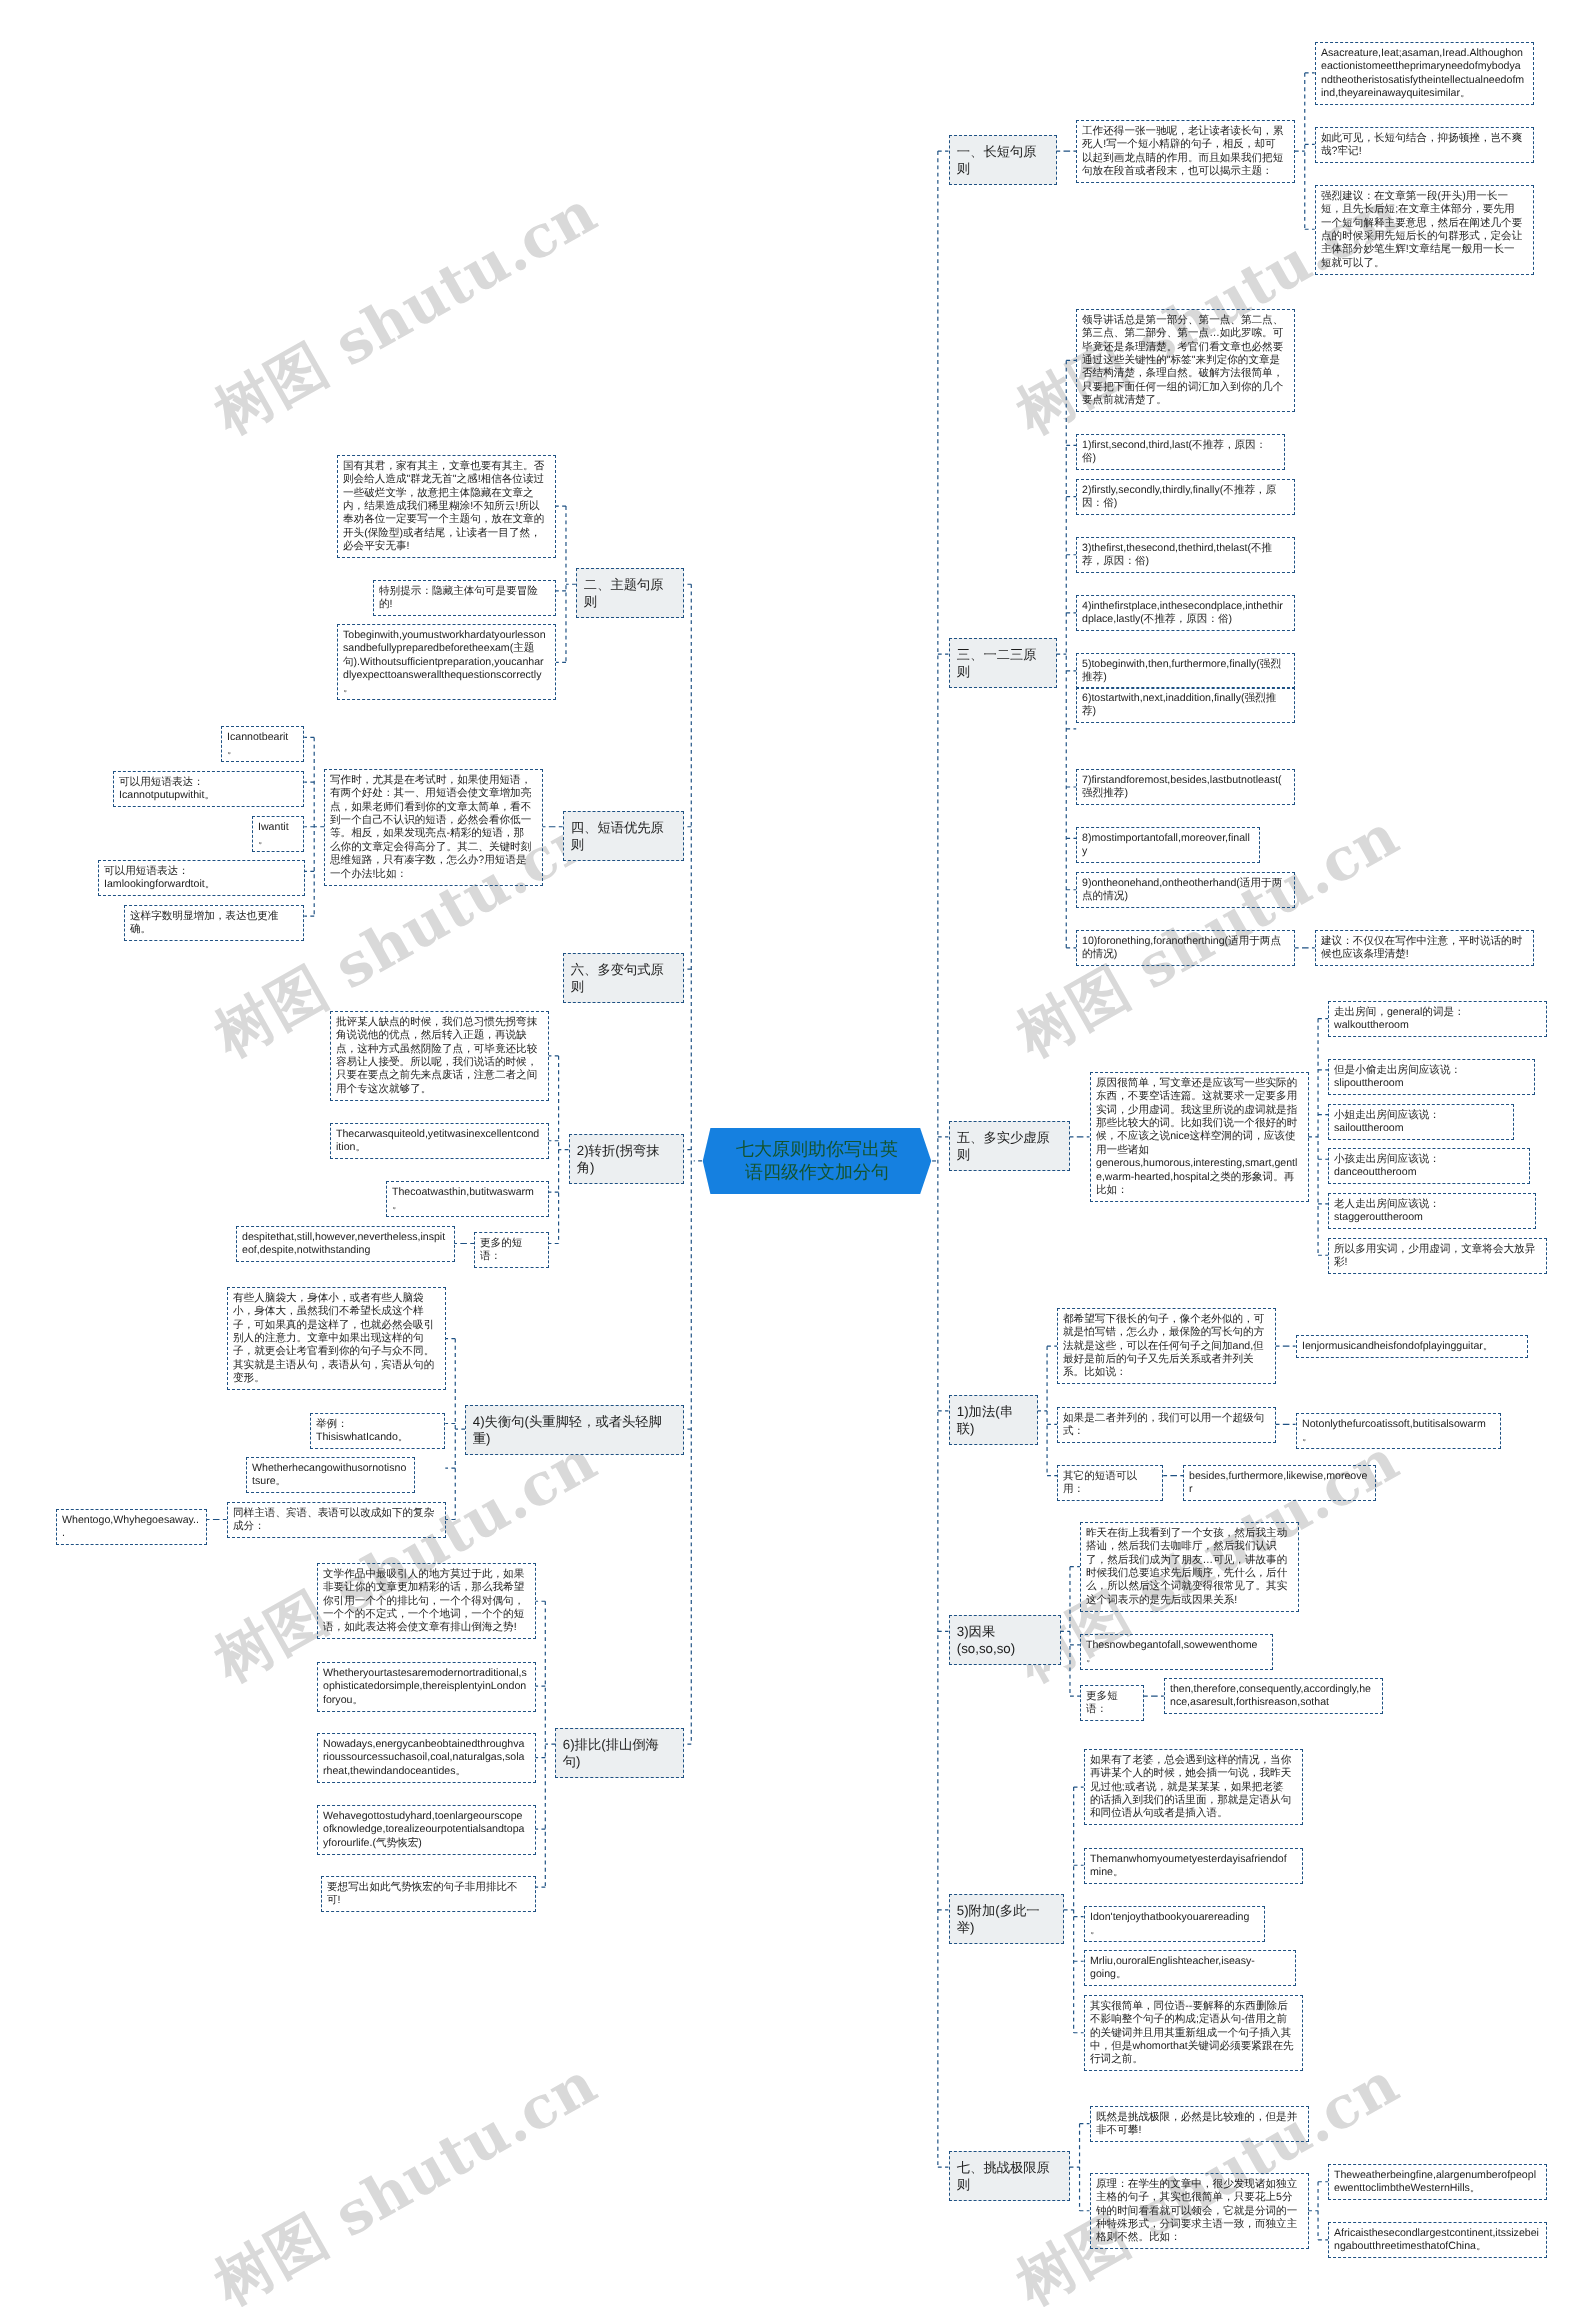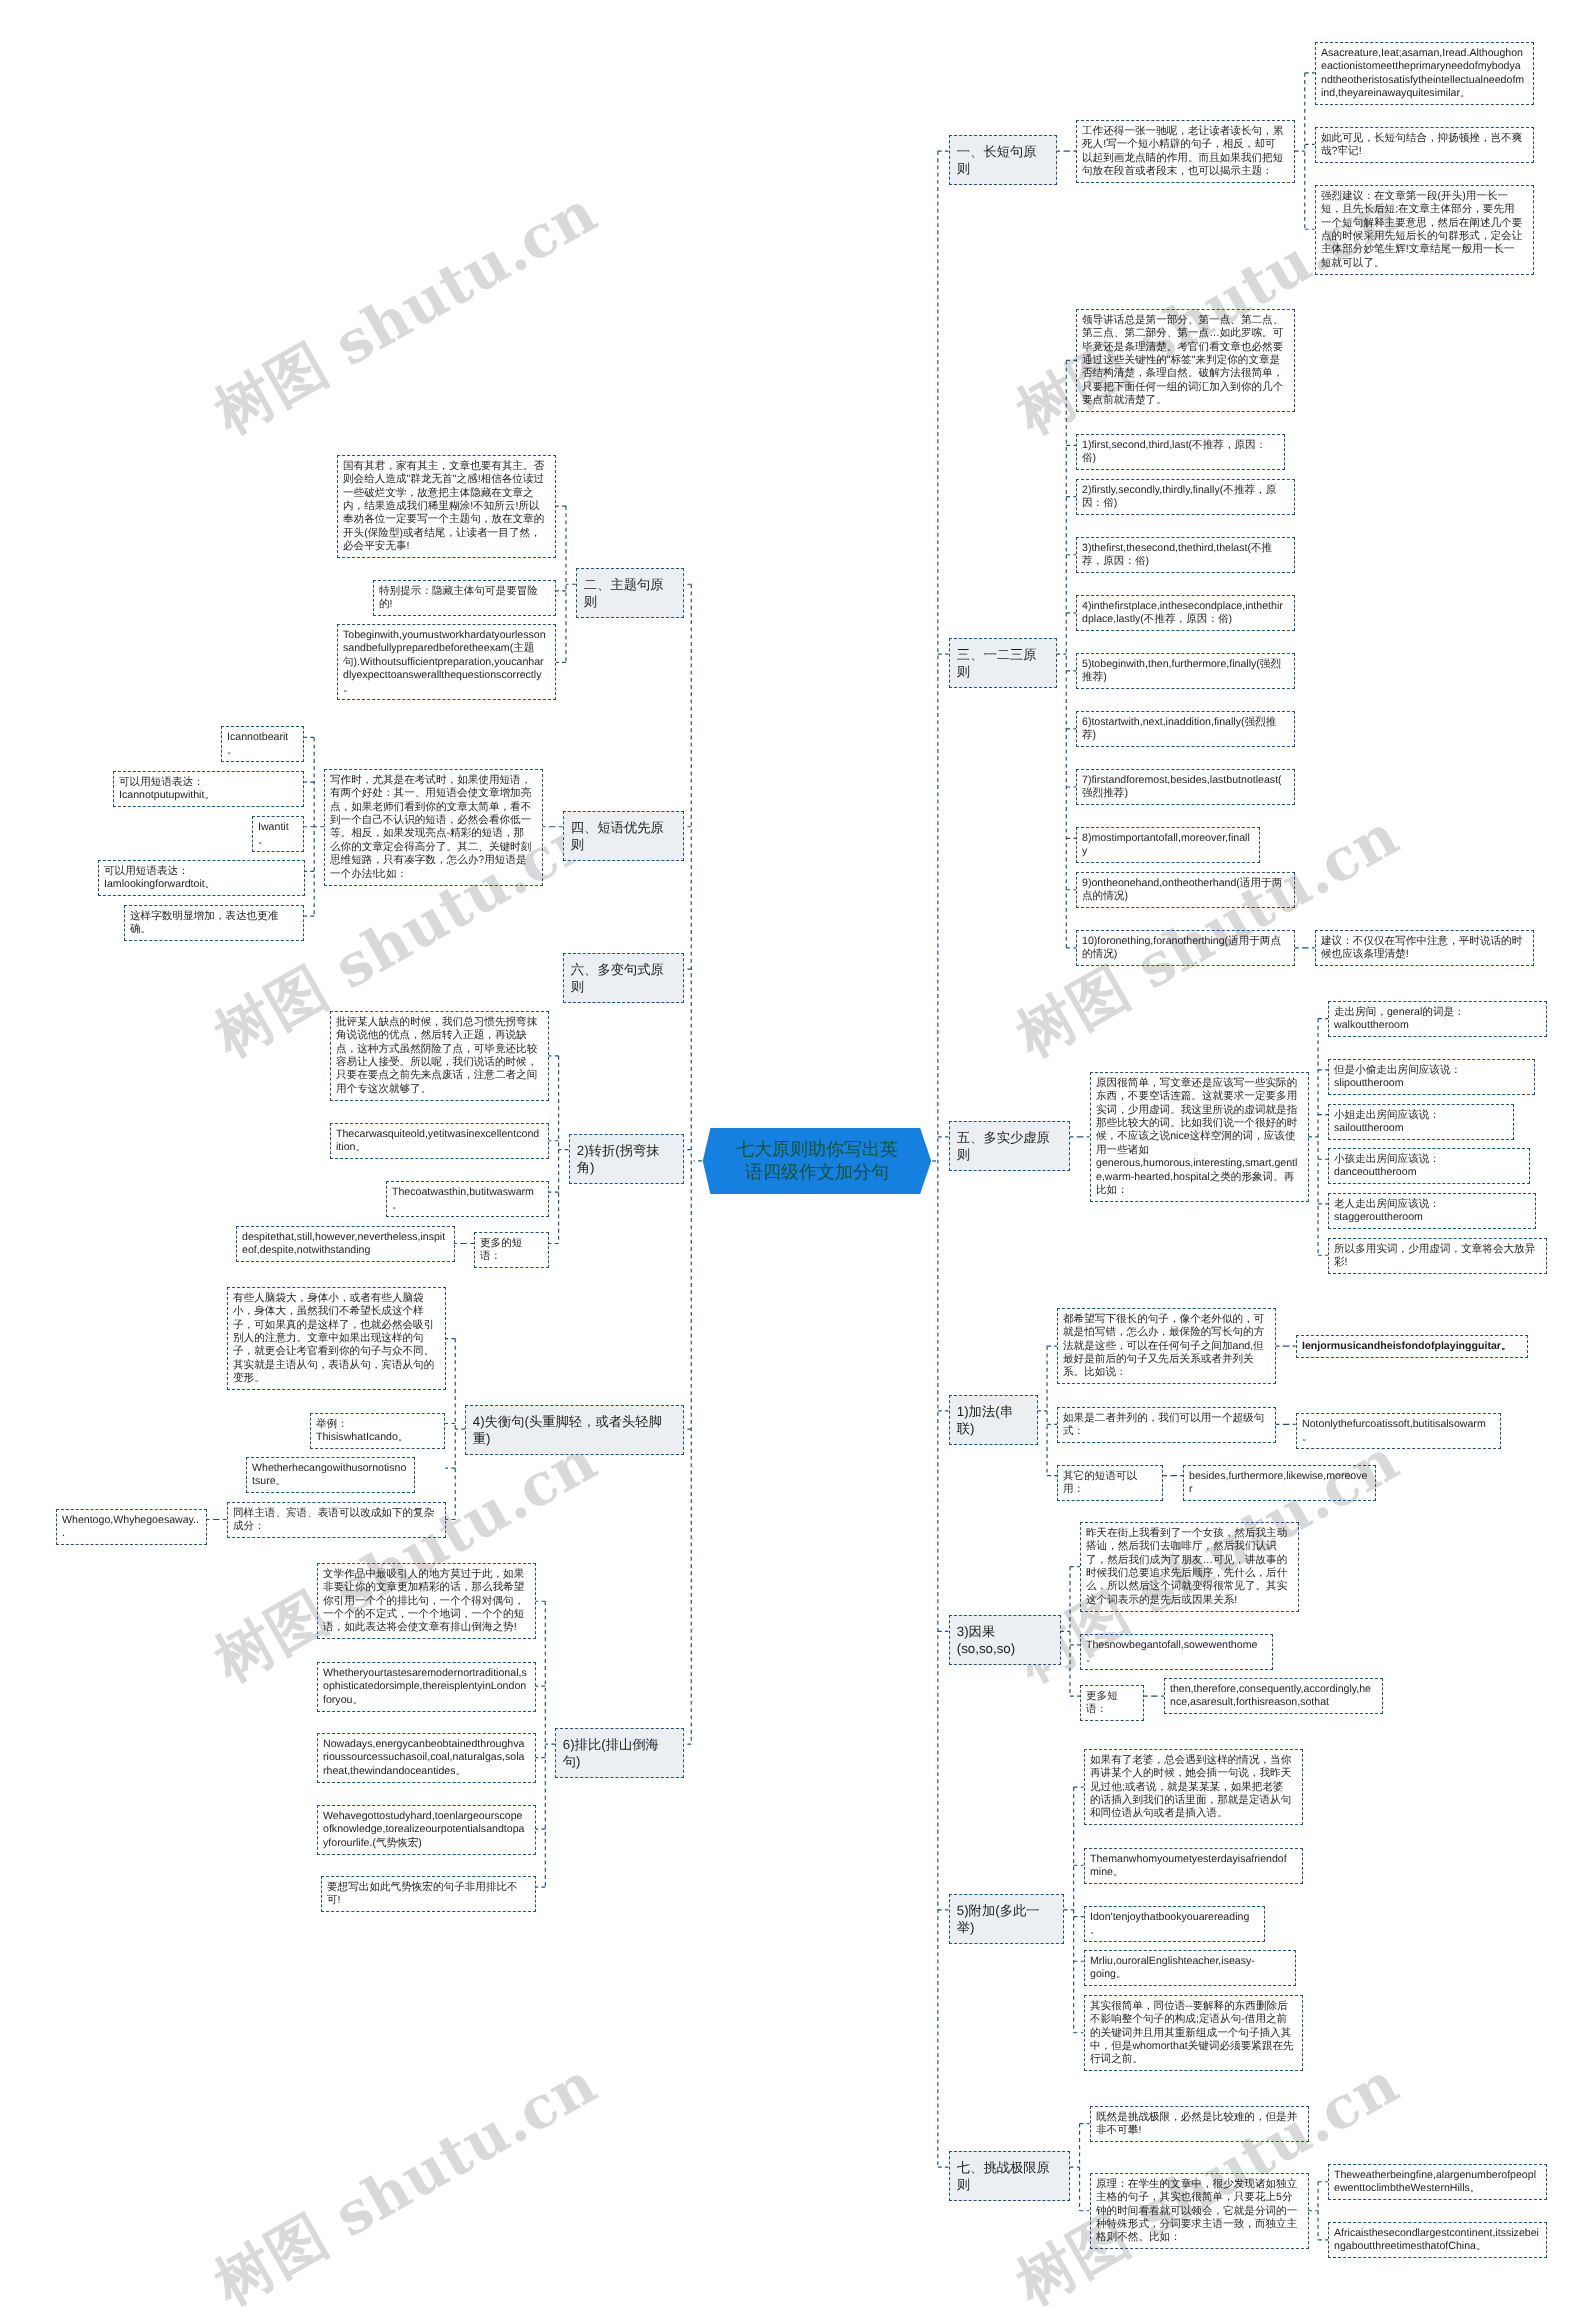--- a/index.html
+++ b/index.html
@@ -66,37 +66,37 @@
     <div class="node" style="width: 219px; padding-right: 8px; left: 1315px; top: 42px;">Asacreature,Ieat;asaman,Iread.Althoughoneactionistomeettheprimaryneedofmybodyandtheotheristosatisfytheintellectualneedofmind,theyareinawayquitesimilar。</div>
     <div class="node" style="width: 219px; padding-right: 8px; left: 1315px; top: 127px;">如此可见，长短句结合，抑扬顿挫，岂不爽哉?牢记!</div>
     <div class="node" style="width: 219px; padding-right: 8px; left: 1315px; top: 185px;">强烈建议：在文章第一段(开头)用一长一短，且先长后短;在文章主体部分，要先用一个短句解释主要意思，然后在阐述几个要点的时候采用先短后长的句群形式，定会让主体部分妙笔生辉!文章结尾一般用一长一短就可以了。</div>
     <div class="node l1" style="width: 108px; left: 949px; top: 638px;">三、一二三原则</div>
     <div class="node" style="width: 219px; padding-right: 8px; left: 1076px; top: 309px;">领导讲话总是第一部分、第一点、第二点、第三点、第二部分、第一点…如此罗嗦。可毕竟还是条理清楚。考官们看文章也必然要通过这些关键性的"标签"来判定你的文章是否结构清楚，条理自然。破解方法很简单，只要把下面任何一组的词汇加入到你的几个要点前就清楚了。</div>
     <div class="node" style="width: 209px; left: 1076px; top: 434px;">1)first,second,third,last(不推荐，原因：俗)</div>
     <div class="node" style="width: 219px; padding-right: 8px; left: 1076px; top: 479px;">2)firstly,secondly,thirdly,finally(不推荐，原因：俗)</div>
     <div class="node" style="width: 219px; padding-right: 8px; left: 1076px; top: 537px;">3)thefirst,thesecond,thethird,thelast(不推荐，原因：俗)</div>
     <div class="node" style="width: 219px; padding-right: 8px; left: 1076px; top: 595px;">4)inthefirstplace,inthesecondplace,inthethirdplace,lastly(不推荐，原因：俗)</div>
     <div class="node" style="width: 219px; padding-right: 8px; left: 1076px; top: 653px;">5)tobeginwith,then,furthermore,finally(强烈推荐)</div>
-    <div class="node" style="width: 219px; padding-right: 8px; left: 1076px; top: 711px;">6)tostartwith,next,inaddition,finally(强烈推荐)</div>
+    <div class="node" style="width: 219px; padding-right: 8px; left: 1076px; top: 687px;">6)tostartwith,next,inaddition,finally(强烈推荐)</div>
     <div class="node" style="width: 219px; padding-right: 8px; left: 1076px; top: 769px;">7)firstandforemost,besides,lastbutnotleast(强烈推荐)</div>
     <div class="node" style="width: 184px; left: 1076px; top: 827px;">8)mostimportantofall,moreover,finally</div>
     <div class="node" style="width: 219px; padding-right: 8px; left: 1076px; top: 872px;">9)ontheonehand,ontheotherhand(适用于两点的情况)</div>
     <div class="node" style="width: 219px; padding-right: 8px; left: 1076px; top: 930px;">10)foronething,foranotherthing(适用于两点的情况)</div>
     <div class="node" style="width: 219px; padding-right: 8px; left: 1315px; top: 930px;">建议：不仅仅在写作中注意，平时说话的时候也应该条理清楚!</div>
     <div class="node l1" style="width: 121px; left: 949px; top: 1121px;">五、多实少虚原则</div>
     <div class="node" style="width: 219px; padding-right: 8px; left: 1090px; top: 1072px;">原因很简单，写文章还是应该写一些实际的东西，不要空话连篇。这就要求一定要多用实词，少用虚词。我这里所说的虚词就是指那些比较大的词。比如我们说一个很好的时候，不应该之说nice这样空洞的词，应该使用一些诸如generous,humorous,interesting,smart,gentle,warm-hearted,hospital之类的形象词。再比如：</div>
     <div class="node" style="width: 219px; padding-right: 8px; left: 1328px; top: 1001px;">走出房间，general的词是：walkouttheroom</div>
     <div class="node" style="width: 207px; left: 1328px; top: 1059px;">但是小偷走出房间应该说：slipouttheroom</div>
     <div class="node" style="width: 186px; left: 1328px; top: 1104px;">小姐走出房间应该说：sailouttheroom</div>
     <div class="node" style="width: 202px; left: 1328px; top: 1148px;">小孩走出房间应该说： danceouttheroom</div>
     <div class="node" style="width: 208px; left: 1328px; top: 1193px;">老人走出房间应该说： staggerouttheroom</div>
     <div class="node" style="width: 219px; padding-right: 8px; left: 1328px; top: 1238px;">所以多用实词，少用虚词，文章将会大放异彩!</div>
     <div class="node l1" style="width: 89px; left: 949px; top: 1395px;">1)加法(串联)</div>
     <div class="node" style="width: 219px; padding-right: 8px; left: 1057px; top: 1308px;">都希望写下很长的句子，像个老外似的，可就是怕写错，怎么办，最保险的写长句的方法就是这些，可以在任何句子之间加and,但最好是前后的句子又先后关系或者并列关系。比如说：</div>
-    <div class="node" style="width: 232px; left: 1296px; top: 1335px; font-weight: bold;">Ienjormusicandheisfondofplayingguitar。</div>
+    <div class="node" style="width: 232px; left: 1296px; top: 1335px;">Ienjormusicandheisfondofplayingguitar。</div>
     <div class="node" style="width: 219px; padding-right: 8px; left: 1057px; top: 1407px;">如果是二者并列的，我们可以用一个超级句式：</div>
     <div class="node" style="width: 205px; left: 1296px; top: 1413px;">Notonlythefurcoatissoft,butitisalsowarm。</div>
     <div class="node" style="width: 106px; left: 1057px; top: 1465px;">其它的短语可以用：</div>
     <div class="node" style="width: 193px; left: 1183px; top: 1465px;">besides,furthermore,likewise,moreover</div>
     <div class="node l1" style="width: 112px; left: 949px; top: 1615px;">3)因果(so,so,so)</div>
     <div class="node" style="width: 219px; padding-right: 8px; left: 1080px; top: 1522px;">昨天在街上我看到了一个女孩，然后我主动搭讪，然后我们去咖啡厅，然后我们认识了，然后我们成为了朋友…可见，讲故事的时候我们总要追求先后顺序，先什么，后什么，所以然后这个词就变得很常见了。其实这个词表示的是先后或因果关系!</div>
     <div class="node" style="width: 193px; left: 1080px; top: 1634px;">Thesnowbegantofall,sowewenthome。</div>
     <div class="node" style="width: 64px; left: 1080px; top: 1685px;">更多短语：</div>
     <div class="node" style="width: 219px; padding-right: 8px; left: 1164px; top: 1678px;">then,therefore,consequently,accordingly,hence,asaresult,forthisreason,sothat</div>
     <div class="node l1" style="width: 115px; left: 949px; top: 1894px;">5)附加(多此一举)</div>

